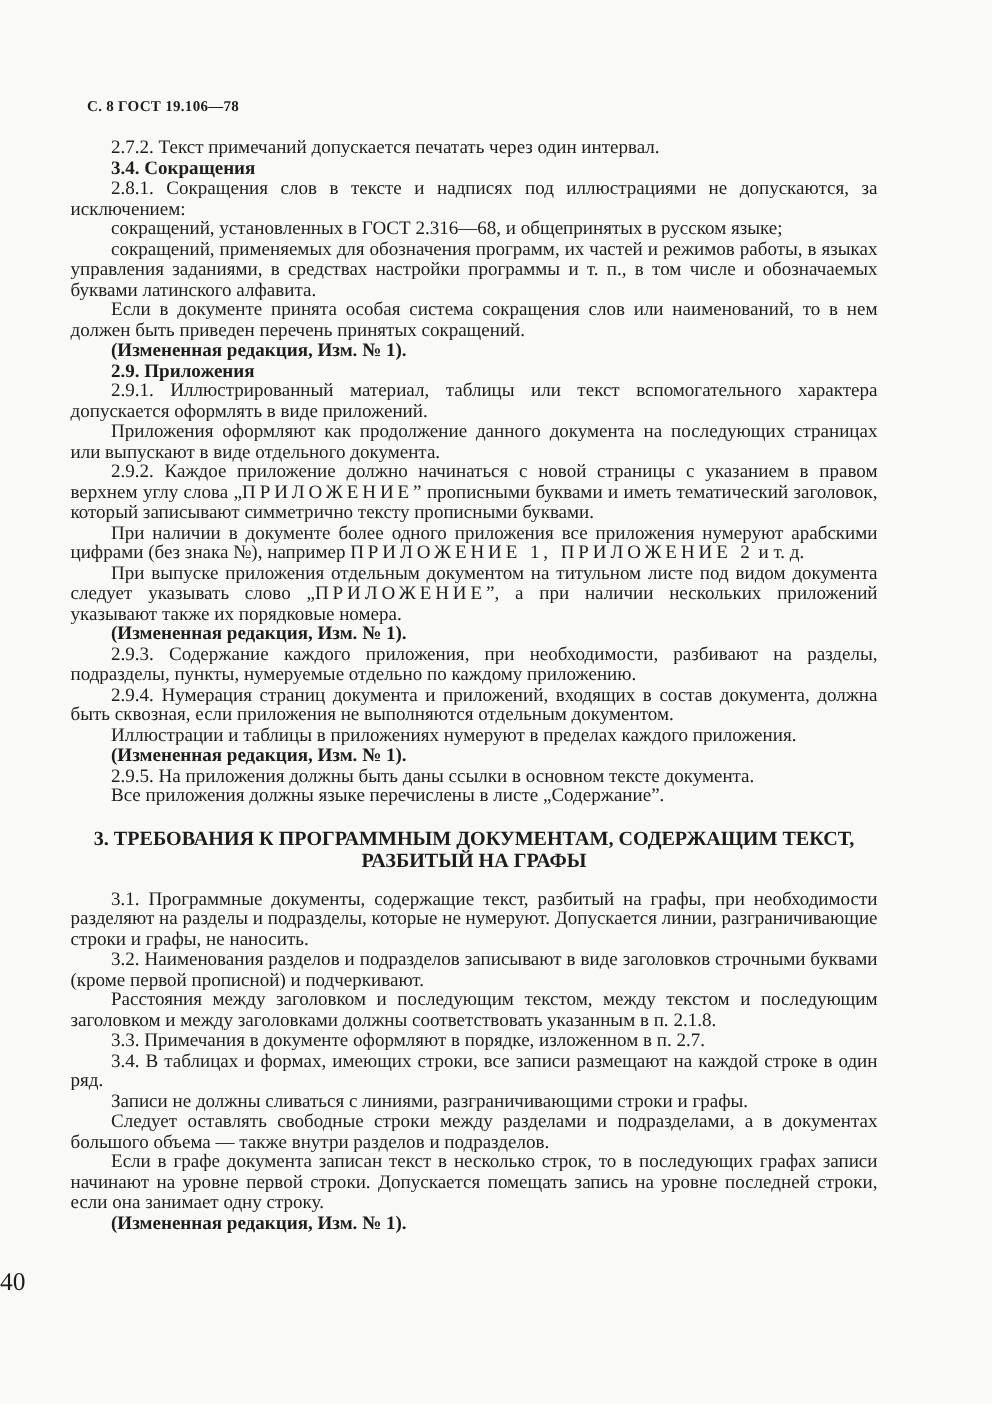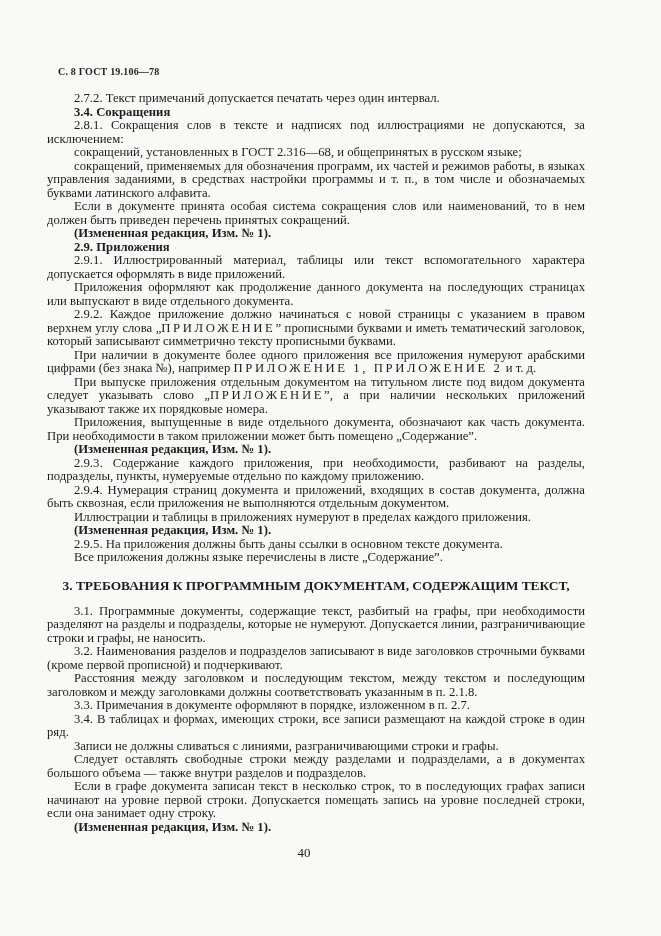--- a/index.html
+++ b/index.html
@@ -47,22 +47,22 @@
     text-align:center;
     font-weight:bold;
     font-size:13.4px;
     line-height:15px;
   }
   .sec3-heading .heading-line{text-indent:0;}
   .page-number{
     position:absolute;
     left:0;top:845px;
     width:608px;
-    text-align:center;
-    font-size:13px;
+    text-align:left;
+    font-size:17px;
   }
 </style>
 </head>
 <body>
 
 <div class="page">
   <div class="running-header">С. 8 ГОСТ 19.106—78</div>
 
   <div class="body-text">
     <div id="section2">
@@ -72,31 +72,31 @@
         <p class="para"><span>сокращений, установленных в ГОСТ 2.316—68, и общепринятых в русском языке;</span></p>
         <p class="para"><span>сокращений, применяемых для обозначения программ, их частей и режимов работы, в языках управления заданиями, в средствах настройки программы и т. п., в том числе и обозначаемых буквами латинского алфавита.</span></p>
         <p class="para"><span>Если в документе принята особая система сокращения слов или наименований, то в нем должен быть приведен перечень принятых сокращений.</span></p>
         <p class="para bold"><span>(Измененная редакция, Изм. № 1).</span></p>
         <p class="para bold"><span>2.9. Приложения</span></p>
         <p class="para"><span>2.9.1. Иллюстрированный материал, таблицы или текст вспомогательного характера допускается оформлять в виде приложений.</span></p>
         <p class="para"><span>Приложения оформляют как продолжение данного документа на последующих страницах или выпускают в виде отдельного документа.</span></p>
         <p class="para"><span>2.9.2. Каждое приложение должно начинаться с новой страницы с указанием в правом верхнем углу слова „</span><span class="spaced">ПРИЛОЖЕНИЕ</span><span>” прописными буквами и иметь тематический заголовок, который записывают симметрично тексту прописными буквами.</span></p>
         <p class="para"><span>При наличии в документе более одного приложения все приложения нумеруют арабскими цифрами (без знака №), например </span><span class="spaced">ПРИЛОЖЕНИЕ 1, ПРИЛОЖЕНИЕ 2</span><span> и т. д.</span></p>
         <p class="para"><span>При выпуске приложения отдельным документом на титульном листе под видом документа следует указывать слово „</span><span class="spaced">ПРИЛОЖЕНИЕ</span><span>”, а при наличии нескольких приложений указывают также их порядковые номера.</span></p>
-        <p class="para"><span>Приложения, выпущенные в виде отдельного документа, обозначают как часть документа. При необходимости в таком приложении может быть помещено „Содержание”.</span></p>
         <p class="para bold"><span>(Измененная редакция, Изм. № 1).</span></p>
         <p class="para"><span>2.9.3. Содержание каждого приложения, при необходимости, разбивают на разделы, подразделы, пункты, нумеруемые отдельно по каждому приложению.</span></p>
         <p class="para"><span>2.9.4. Нумерация страниц документа и приложений, входящих в состав документа, должна быть сквозная, если приложения не выполняются отдельным документом.</span></p>
         <p class="para"><span>Иллюстрации и таблицы в приложениях нумеруют в пределах каждого приложения.</span></p>
         <p class="para bold"><span>(Измененная редакция, Изм. № 1).</span></p>
         <p class="para"><span>2.9.5. На приложения должны быть даны ссылки в основном тексте документа.</span></p>
         <p class="para"><span>Все приложения должны языке перечислены в листе „Содержание”.</span></p>
       </div>
     <div class="sec3-heading" id="sec3-heading">
         <div class="heading-line">3. ТРЕБОВАНИЯ К ПРОГРАММНЫМ ДОКУМЕНТАМ, СОДЕРЖАЩИМ ТЕКСТ,</div>
+        <div class="heading-line">РАЗБИТЫЙ НА ГРАФЫ</div>
       </div>
     <div id="section3">
         <p class="para"><span>3.1. Программные документы, содержащие текст, разбитый на графы, при необходимости разделяют на разделы и подразделы, которые не нумеруют. Допускается линии, разграничивающие строки и графы, не наносить.</span></p>
         <p class="para"><span>3.2. Наименования разделов и подразделов записывают в виде заголовков строчными буквами (кроме первой прописной) и подчеркивают.</span></p>
         <p class="para"><span>Расстояния между заголовком и последующим текстом, между текстом и последующим заголовком и между заголовками должны соответствовать указанным в п. 2.1.8.</span></p>
         <p class="para"><span>3.3. Примечания в документе оформляют в порядке, изложенном в п. 2.7.</span></p>
         <p class="para"><span>3.4. В таблицах и формах, имеющих строки, все записи размещают на каждой строке в один ряд.</span></p>
         <p class="para"><span>Записи не должны сливаться с линиями, разграничивающими строки и графы.</span></p>
         <p class="para"><span>Следует оставлять свободные строки между разделами и подразделами, а в документах большого объема — также внутри разделов и подразделов.</span></p>
         <p class="para"><span>Если в графе документа записан текст в несколько строк, то в последующих графах записи начинают на уровне первой строки. Допускается помещать запись на уровне последней строки, если она занимает одну строку.</span></p>

